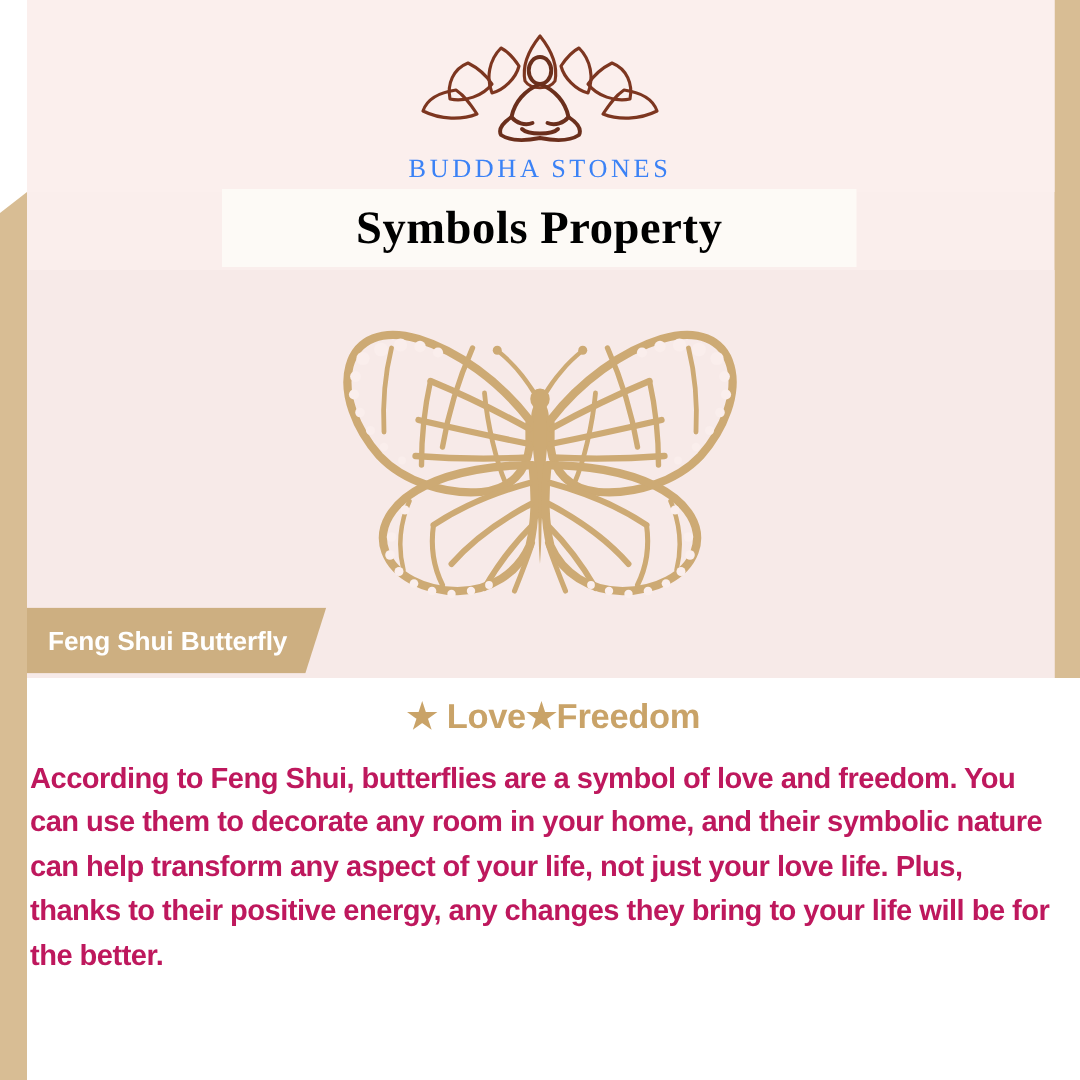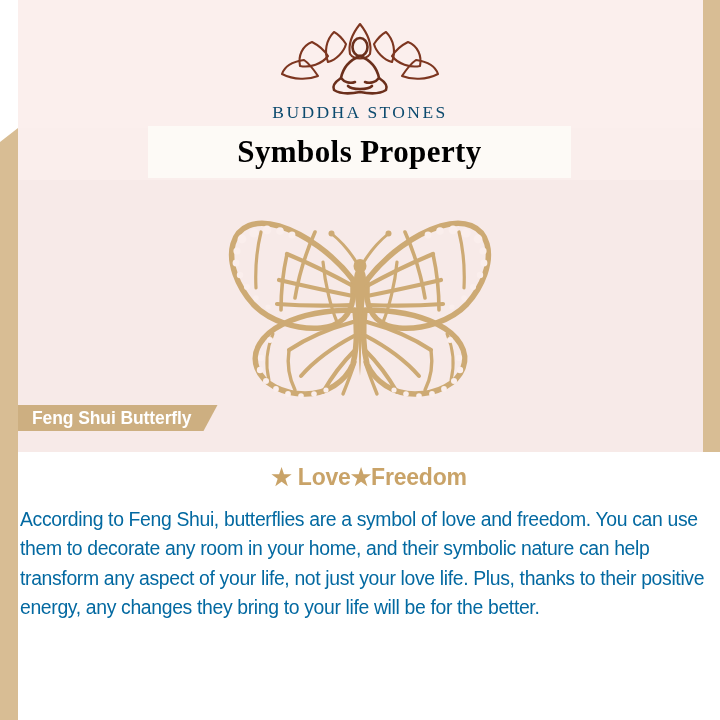--- a/index.html
+++ b/index.html
@@ -97,21 +97,21 @@
   .logo-mark {
     display: block;
     margin: 0 auto;
   }
   .logo-text {
     display: block;
     margin-top: 4px;
     font-family: "Liberation Serif", serif;
     font-size: 17.5px;
     letter-spacing: 2.4px;
-    color: #0c4a6e;
+    color: #3b82f6;
     font-weight: 400;
   }
 
   
   .title-banner {
     position: absolute;
     left: 148px;
     top: 126px;
     width: 423px;
     height: 52px;
@@ -136,21 +136,21 @@
     width: 330px;
     height: 195px;
   }
   .butterfly-wrap svg { display: block; width: 100%; height: 100%; }
 
   
   .tag {
     position: absolute;
     left: 18px;
     top: 405px;
-    height: 26px;
+    height: 44px;
     padding: 0 26px 0 14px;
     background: #cdaf81;
     display: flex;
     align-items: center;
     clip-path: polygon(0 0, 100% 0, calc(100% - 14px) 100%, 0 100%);
   }
   .tag-text {
     color: #ffffff;
     font-size: 17.5px;
     font-weight: bold;
@@ -175,22 +175,22 @@
     color: #c9a368;
     letter-spacing: -0.2px;
   }
   .body-copy {
     margin: 14px 0 0 0;
     padding: 0 4px 0 4px;
     width: 694px;
     box-sizing: border-box;
     font-size: 19.4px;
     line-height: 1.52;
-    color: #0369a1;
-    font-weight: 400;
+    color: #be185d;
+    font-weight: 700;
     letter-spacing: -0.35px;
     margin-left: -2px;
   }
 </style>
 </head>
 <body>
 
 <div id="page">
 
   <div class="frame-top"></div>

